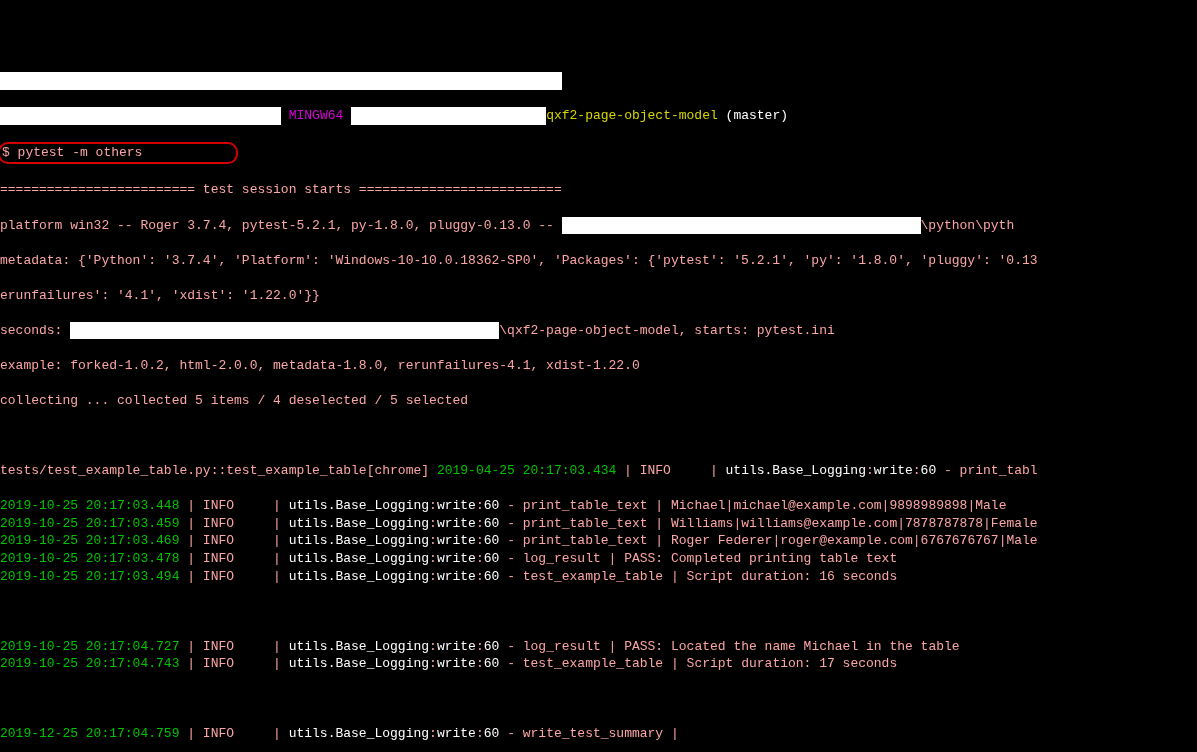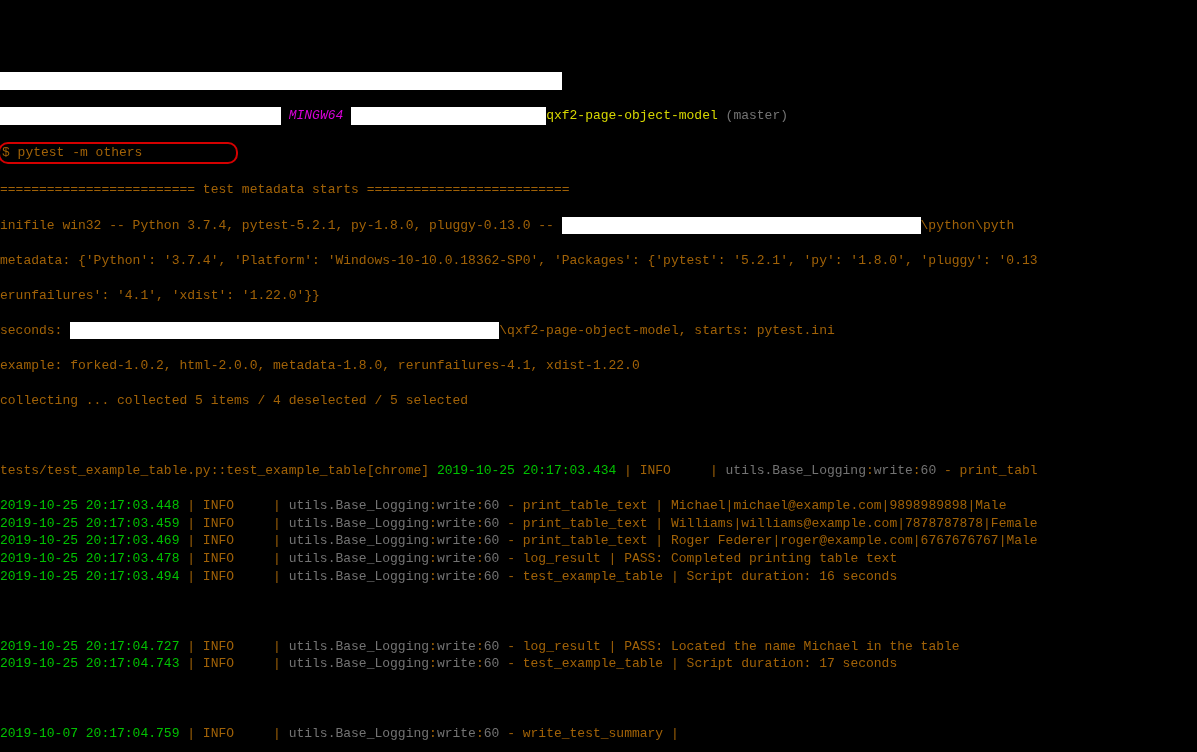--- a/index.html
+++ b/index.html
@@ -11,23 +11,23 @@
     line-height: 1.35;
     white-space: pre;
     padding: 2px 0;
     width: 1197px;
     height: 752px;
     overflow: hidden;
   }
   .line { display: block; }
   .green { color: #00c200; }
   .yellow { color: #d7d700; }
-  .cyan { color: #737373; }
-  .magenta { color: #d700d7; font-style: italic; }
-  .white { color: #a16207; }
+  .cyan { color: #ffffff; }
+  .magenta { color: #d700d7; }
+  .white { color: #fca5a5; }
   .highlight-box {
     display: inline-block;
     border: 2px solid #d40000;
     border-radius: 10px;
     padding: 0px 8px 0px 2px;
     margin-left: -2px;
   }
   .redact {
     background: #fff;
     color: #fff;
@@ -35,34 +35,34 @@
   }
 </style>
 </head>
 <body>
 
 
 
 <div class="line"><span class="redact">                                                                        </span></div>
 <div class="line"><span class="redact">                                    </span> <span class="magenta">MINGW64</span> <span class="redact">                         </span><span class="yellow">qxf2-page-object-model</span> <span class="cyan">(master)</span></div>
 <div class="line"><span class="highlight-box"><span class="white">$ pytest -m others</span>           </span></div>
-<div class="line white">========================= test metadata starts ==========================</div>
-<div class="line white"><span>inifile win32 -- Python 3.7.4, pytest-5.2.1, py-1.8.0, pluggy-0.13.0 -- </span><span class="redact">                                              </span><span>\python\pyth</span></div>
+<div class="line white">========================= test session starts ==========================</div>
+<div class="line white"><span>platform win32 -- Roger 3.7.4, pytest-5.2.1, py-1.8.0, pluggy-0.13.0 -- </span><span class="redact">                                              </span><span>\python\pyth</span></div>
 <div class="line white">metadata: {'Python': '3.7.4', 'Platform': 'Windows-10-10.0.18362-SP0', 'Packages': {'pytest': '5.2.1', 'py': '1.8.0', 'pluggy': '0.13</div>
 <div class="line white">erunfailures': '4.1', 'xdist': '1.22.0'}}</div>
 <div class="line white"><span>seconds: </span><span class="redact">                                                       </span><span>\qxf2-page-object-model, starts: pytest.ini</span></div>
 <div class="line white">example: forked-1.0.2, html-2.0.0, metadata-1.8.0, rerunfailures-4.1, xdist-1.22.0</div>
 <div class="line white">collecting ... collected 5 items / 4 deselected / 5 selected</div>
 <div class="line"> </div>
-<div class="line"><span class="white">tests/test_example_table.py::test_example_table[chrome] </span><span class="green">2019-10-25 20:17:03.434</span><span class="white"> | INFO     | </span><span class="cyan">utils.Base_Logging</span><span class="white">:</span><span class="cyan">write</span><span class="white">:</span><span class="cyan">60</span><span class="white"> - print_tabl</span></div>
+<div class="line"><span class="white">tests/test_example_table.py::test_example_table[chrome] </span><span class="green">2019-04-25 20:17:03.434</span><span class="white"> | INFO     | </span><span class="cyan">utils.Base_Logging</span><span class="white">:</span><span class="cyan">write</span><span class="white">:</span><span class="cyan">60</span><span class="white"> - print_tabl</span></div>
 <div id="logs1-container"><div class="line"><span class="green">2019-10-25 20:17:03.448</span><span class="white"> | INFO     | </span><span class="cyan">utils.Base_Logging</span><span class="white">:</span><span class="cyan">write</span><span class="white">:</span><span class="cyan">60</span><span class="white"> - print_table_text | Michael|michael@example.com|9898989898|Male</span></div><div class="line"><span class="green">2019-10-25 20:17:03.459</span><span class="white"> | INFO     | </span><span class="cyan">utils.Base_Logging</span><span class="white">:</span><span class="cyan">write</span><span class="white">:</span><span class="cyan">60</span><span class="white"> - print_table_text | Williams|williams@example.com|7878787878|Female</span></div><div class="line"><span class="green">2019-10-25 20:17:03.469</span><span class="white"> | INFO     | </span><span class="cyan">utils.Base_Logging</span><span class="white">:</span><span class="cyan">write</span><span class="white">:</span><span class="cyan">60</span><span class="white"> - print_table_text | Roger Federer|roger@example.com|6767676767|Male</span></div><div class="line"><span class="green">2019-10-25 20:17:03.478</span><span class="white"> | INFO     | </span><span class="cyan">utils.Base_Logging</span><span class="white">:</span><span class="cyan">write</span><span class="white">:</span><span class="cyan">60</span><span class="white"> - log_result | PASS: Completed printing table text</span></div><div class="line"><span class="green">2019-10-25 20:17:03.494</span><span class="white"> | INFO     | </span><span class="cyan">utils.Base_Logging</span><span class="white">:</span><span class="cyan">write</span><span class="white">:</span><span class="cyan">60</span><span class="white"> - test_example_table | Script duration: 16 seconds</span></div></div>
 <div class="line"> </div>
 <div id="logs2-container"><div class="line"><span class="green">2019-10-25 20:17:04.727</span><span class="white"> | INFO     | </span><span class="cyan">utils.Base_Logging</span><span class="white">:</span><span class="cyan">write</span><span class="white">:</span><span class="cyan">60</span><span class="white"> - log_result | PASS: Located the name Michael in the table</span></div><div class="line"><span class="green">2019-10-25 20:17:04.743</span><span class="white"> | INFO     | </span><span class="cyan">utils.Base_Logging</span><span class="white">:</span><span class="cyan">write</span><span class="white">:</span><span class="cyan">60</span><span class="white"> - test_example_table | Script duration: 17 seconds</span></div></div>
 <div class="line"> </div>
-<div id="summary-container"><div class="line"><span class="green">2019-10-07 20:17:04.759</span><span class="white"> | INFO     | </span><span class="cyan">utils.Base_Logging</span><span class="white">:</span><span class="cyan">write</span><span class="white">:</span><span class="cyan">60</span><span class="white"> - write_test_summary |</span></div></div>
+<div id="summary-container"><div class="line"><span class="green">2019-12-25 20:17:04.759</span><span class="white"> | INFO     | </span><span class="cyan">utils.Base_Logging</span><span class="white">:</span><span class="cyan">write</span><span class="white">:</span><span class="cyan">60</span><span class="white"> - write_test_summary |</span></div></div>
 
 
 
 
 
 
 
 
 
 

